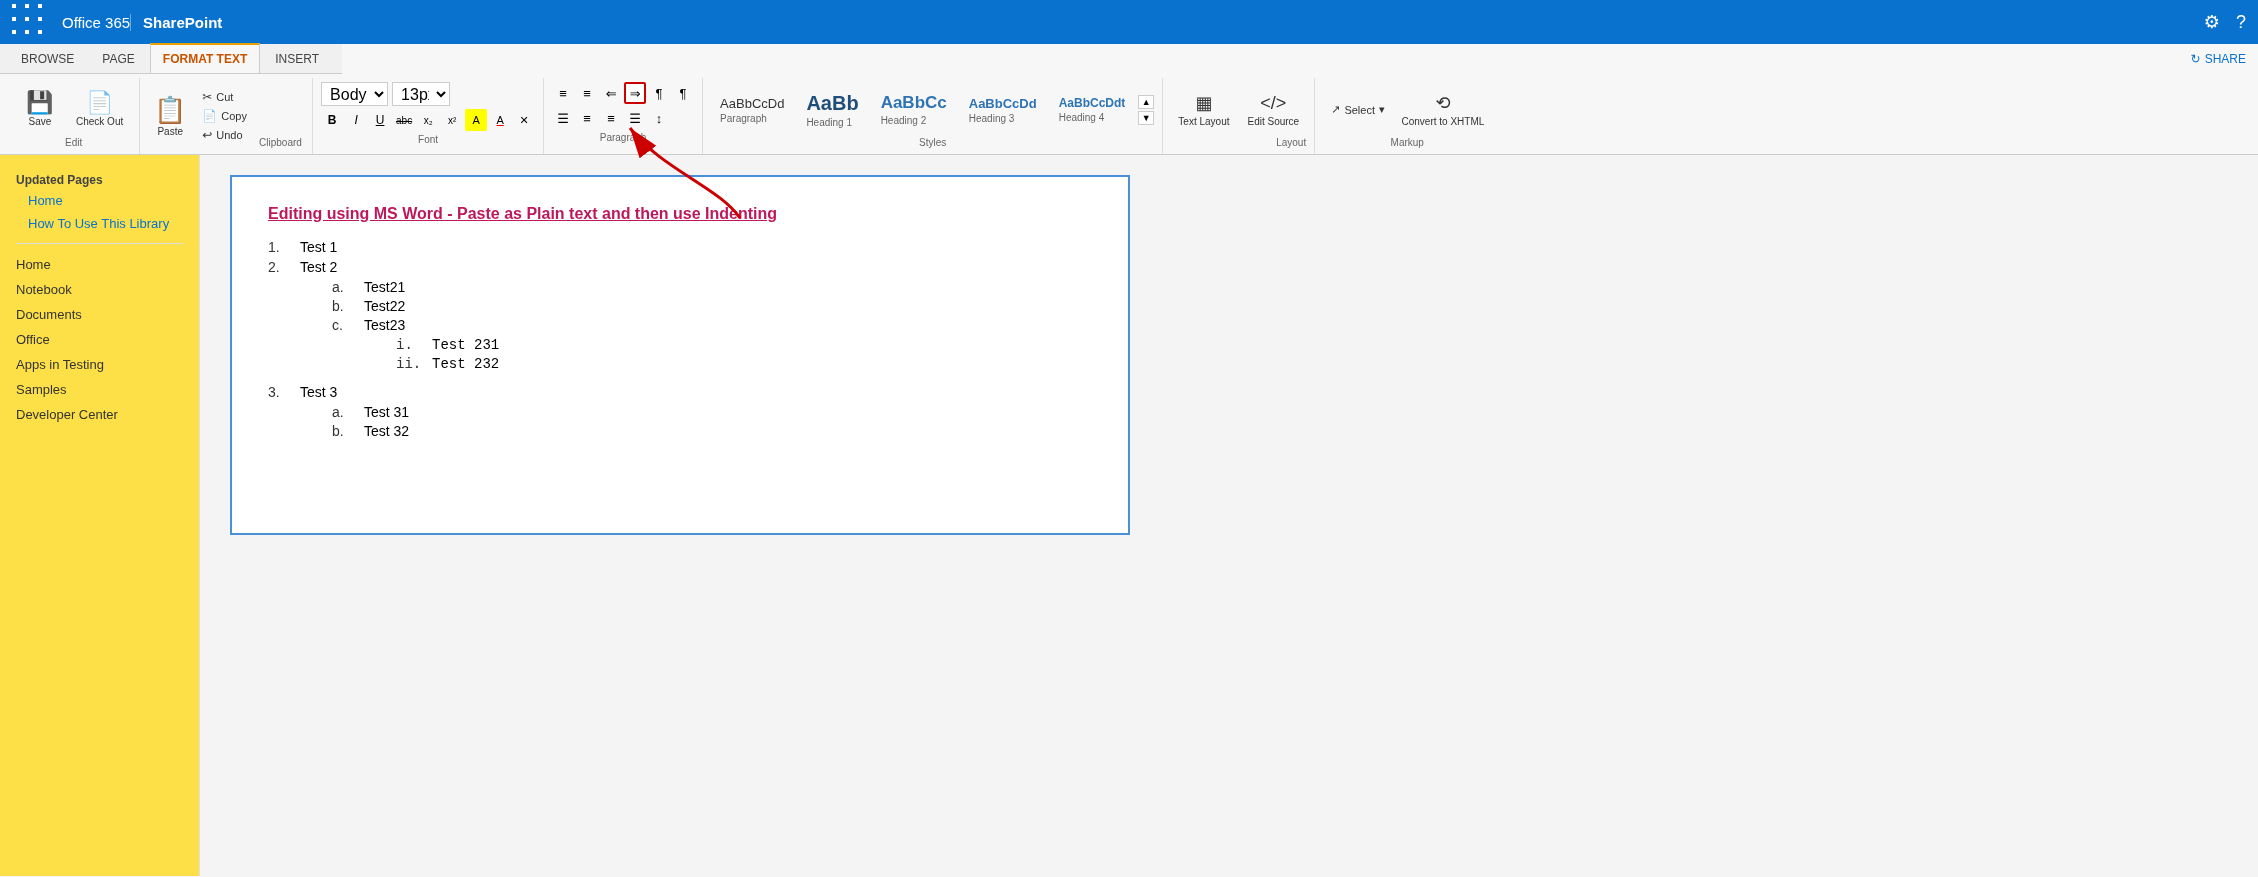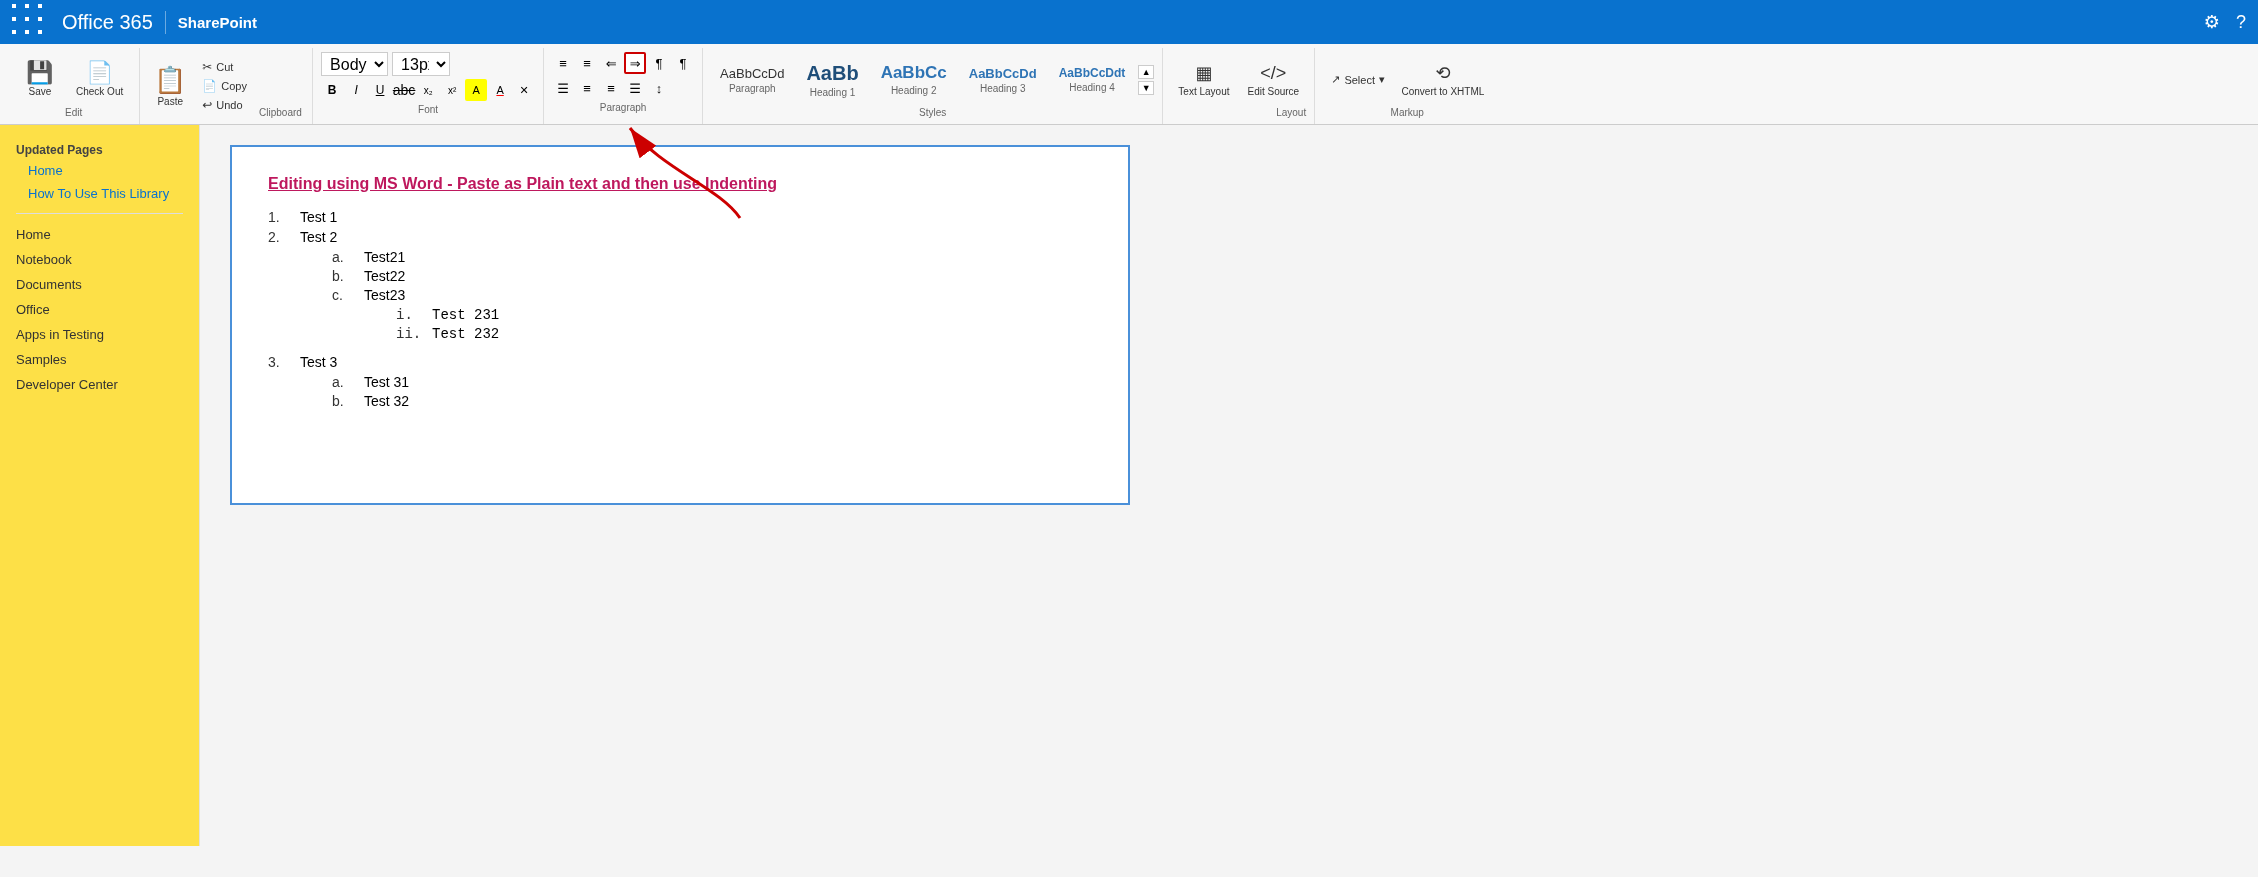--- a/index.html
+++ b/index.html
@@ -20,24 +20,23 @@
       grid-template-rows: 10px 10px 10px;
       gap: 3px;
       margin-right: 14px;
     }
     .top-bar-grid span {
       width: 4px; height: 4px;
       background: white;
       display: block;
     }
     .top-bar-title {
-      font-size: 20px;
+      font-size: 15px;
       font-weight: 300;
       margin-right: 12px;
-      padding-right: 12px;
       border-right: 1px solid rgba(255,255,255,0.4);
     }
     .top-bar-app {
       font-size: 15px;
       font-weight: 600;
       text-align: right;
     }
     .top-bar-right {
       margin-left: auto;
       display: flex;
@@ -193,21 +192,21 @@
       align-items: center;
       justify-content: center;
       cursor: pointer;
       border: 1px solid transparent;
       font-size: 12px;
       border-radius: 2px;
     }
     .fmt-btn.bold { font-weight: 700; }
     .fmt-btn.italic { font-style: italic; }
     .fmt-btn.underline { text-decoration: underline; }
-    .fmt-btn.strike { text-decoration: line-through; font-size: 14px; }
+    .fmt-btn.strike { text-decoration: line-through; font-size: 10px; }
 
     
     .para-group {
       display: flex;
       flex-direction: column;
       padding: 4px 8px;
       border-right: 1px solid #ddd;
       gap: 3px;
     }
     .para-row {
@@ -235,21 +234,21 @@
     }
     .styles-row {
       display: flex;
       gap: 4px;
       align-items: center;
       flex: 1;
     }
     .style-item {
       display: flex;
       flex-direction: column;
-      align-items: center;
+      align-items: flex-start;
       padding: 4px 8px;
       cursor: pointer;
       border: 1px solid transparent;
       min-width: 70px;
     }
     .style-item .style-text { font-size: 14px; color: #444; }
     .style-item.heading1 .style-text { font-size: 20px; font-weight: 600; color: #1f4e79; }
     .style-item.heading2 .style-text { font-size: 17px; font-weight: 600; color: #2e74b5; }
     .style-item.heading3 .style-text { font-size: 15px; font-weight: 600; color: #2e74b5; }
     .style-item.heading4 .style-text { font-size: 13px; font-weight: 600; color: #2e74b5; }
@@ -488,20 +487,32 @@
   <span class="top-bar-title">Office 365</span>
   <span class="top-bar-app">SharePoint</span>
   <div class="top-bar-right">
     <span class="top-bar-icon">⚙</span>
     <span class="top-bar-icon">?</span>
   </div>
 </div>
 
 <div class="ribbon">
 
+  <div class="ribbon-tabs-row">
+    <div class="ribbon-tabs">
+      <div class="ribbon-tab">BROWSE</div>
+      <div class="ribbon-tab">PAGE</div>
+      <div class="ribbon-tab active">FORMAT TEXT</div>
+      <div class="ribbon-tab">INSERT</div>
+    </div>
+    <div class="share-btn">
+      <span>↻</span>
+      <span>SHARE</span>
+    </div>
+  </div>
 
   <div class="ribbon-content">
 
     <div class="edit-group">
       <div class="edit-row">
         <div class="save-btn">
           <span class="icon">💾</span>
           <span>Save</span>
         </div>
         <div class="save-btn">

